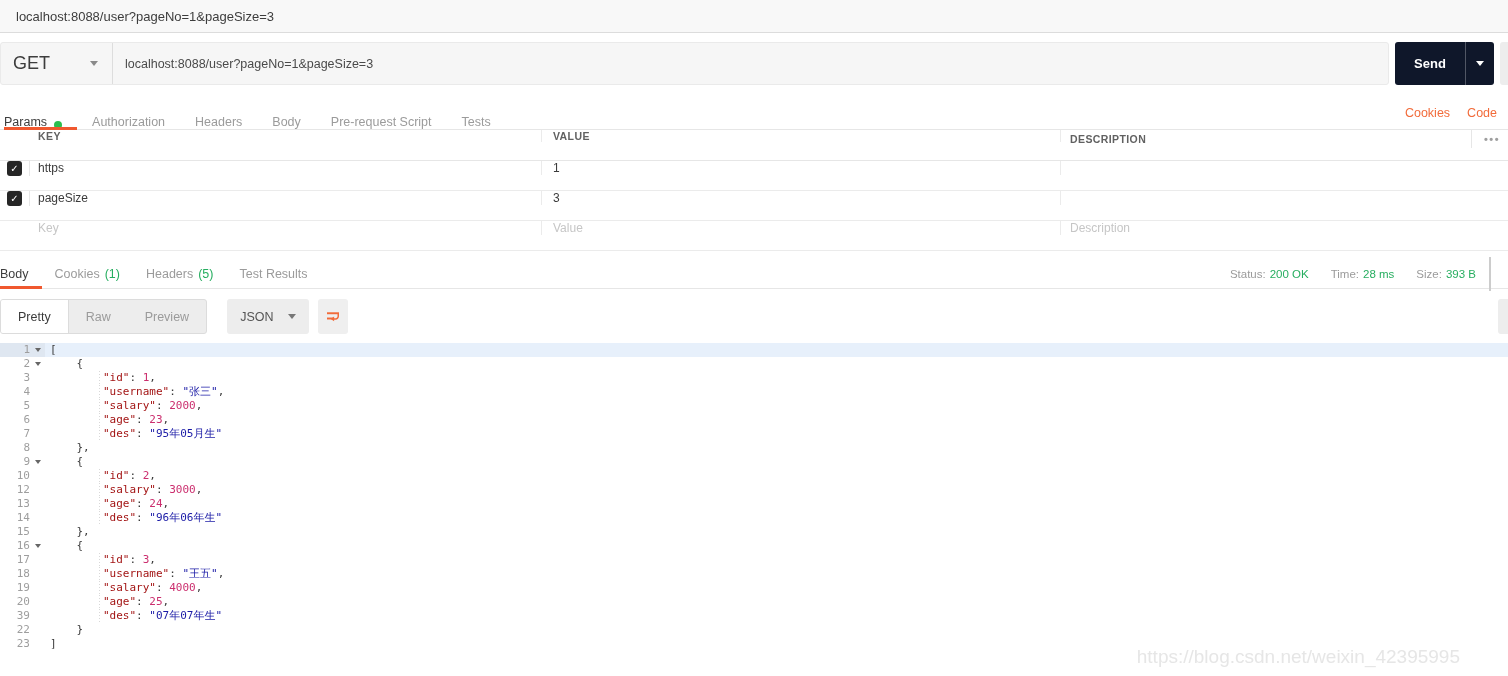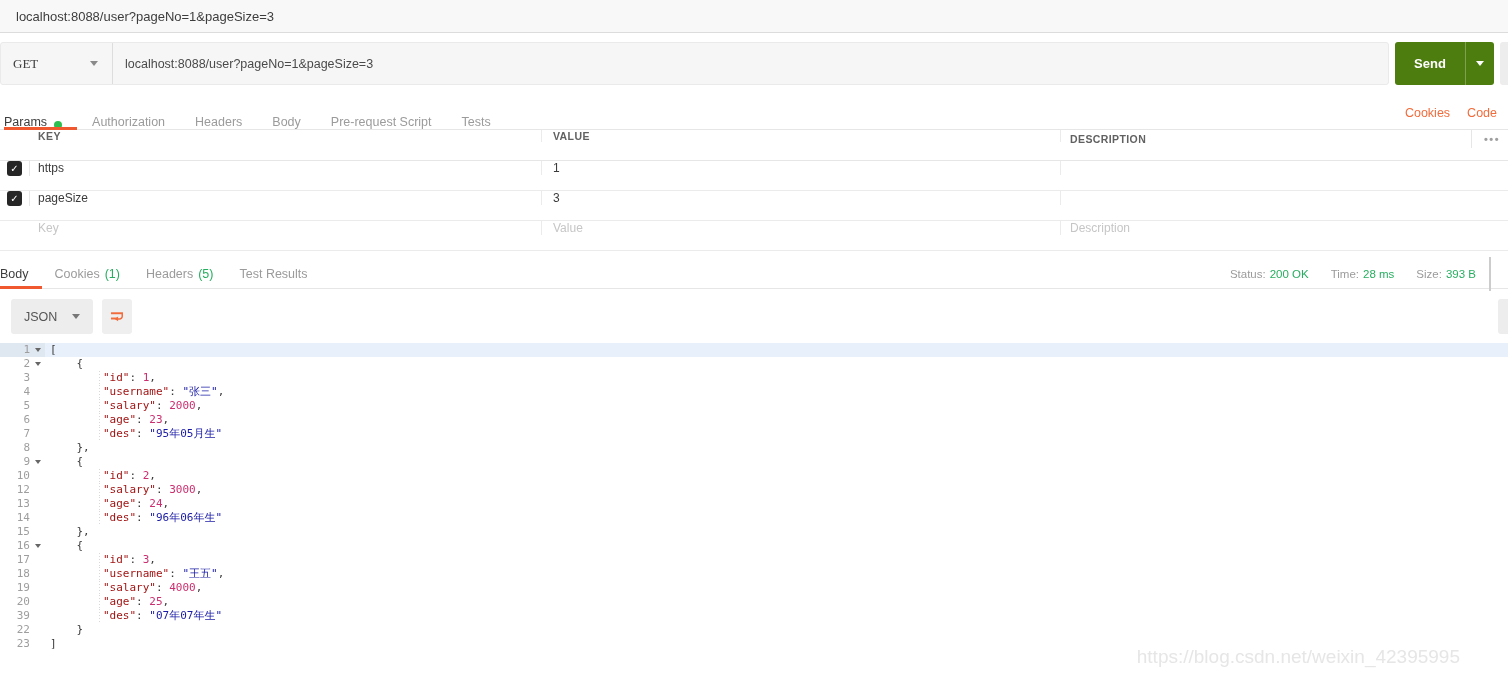--- a/index.html
+++ b/index.html
@@ -21,28 +21,28 @@
 
   
   .url-row { display: flex; align-items: center; padding: 9px 14px 12px 0; gap: 6px; position: relative; }
   .method-url {
     flex: 1; display: flex; align-items: stretch; height: 43px;
     background: #f6f6f6; border: 1px solid #eaeaea; border-radius: 3px;
   }
   .method-box {
     width: 112px; display: flex; align-items: center; justify-content: space-between;
     padding: 0 14px 0 12px; border-right: 1px solid #dddddd;
-    font-size: 13px; color: #3d3d3d; cursor: pointer; font-family: Liberation Serif, serif;
+    font-size: 18px; color: #3d3d3d; cursor: pointer;
   }
   .caret-down { width: 0; height: 0; border-left: 4px solid transparent; border-right: 4px solid transparent; border-top: 5px solid #8a8a8a; }
   .url-input {
     flex: 1; background: transparent; border: none; outline: none;
     padding: 0 12px; font-size: 12.5px; color: #4a4a4a; font-family: "Liberation Sans", sans-serif;
   }
-  .send-btn { width: 99px; height: 43px; background: #4d7c0f; border-radius: 3px; display: flex; color: #fff; cursor: pointer; }
+  .send-btn { width: 99px; height: 43px; background: #0f172a; border-radius: 3px; display: flex; color: #fff; cursor: pointer; }
   .send-main { flex: 1; display: flex; align-items: center; justify-content: center; font-size: 13px; font-weight: bold; }
   .send-caret { width: 29px; border-left: 1px solid rgba(255,255,255,.28); display: flex; align-items: center; justify-content: center; }
   .send-caret .caret-down { border-top-color: #ffffff; }
   .save-sliver { position: absolute; right: 0; top: 9px; width: 8px; height: 43px; background: #ededed; border-radius: 3px 0 0 3px; }
 
   
   .req-tabs { display: flex; align-items: stretch; height: 33px; border-bottom: 1px solid #e6e6e6; padding-left: 4px; }
   .req-tab { display: flex; align-items: flex-end; padding: 0 15px; font-size: 12.5px; color: #9b9b9b; position: relative; cursor: pointer; }
   .req-tab.first { padding-left: 0; }
   .req-tab.active { color: #3d3d3d; }
@@ -220,20 +220,25 @@
     </div>
     <div class="resp-meta">
       <span><span class="meta-label">Status:</span><span class="meta-value">200 OK</span></span>
       <span><span class="meta-label">Time:</span><span class="meta-value">28 ms</span></span>
       <span><span class="meta-label">Size:</span><span class="meta-value">393 B</span></span>
     </div>
   <div class="resp-scroll"></div>
 </div>
 
 <div class="view-bar">
+  <div class="view-group" id="view-group">
+      <div class="view-tab active">Pretty</div>
+      <div class="view-tab">Raw</div>
+      <div class="view-tab">Preview</div>
+    </div>
   <div class="format-select">
     <span>JSON</span>
     <span class="caret-down"></span>
   </div>
   <div class="wrap-btn">
     <svg width="18" height="18" viewBox="0 0 24 24">
       <path d="M4 7 H20" stroke="#f26b3a" stroke-width="2.6" fill="none"></path>
       <path d="M4 14 H12" stroke="#f26b3a" stroke-width="2.6" fill="none"></path>
       <path d="M19 8 V11 a3.5 3.5 0 0 1 -3.5 3.5 H12.5" stroke="#f26b3a" stroke-width="2" fill="none"></path>
       <polygon points="13.5,11.2 8.8,14.5 13.5,17.8" fill="#f26b3a"></polygon>

